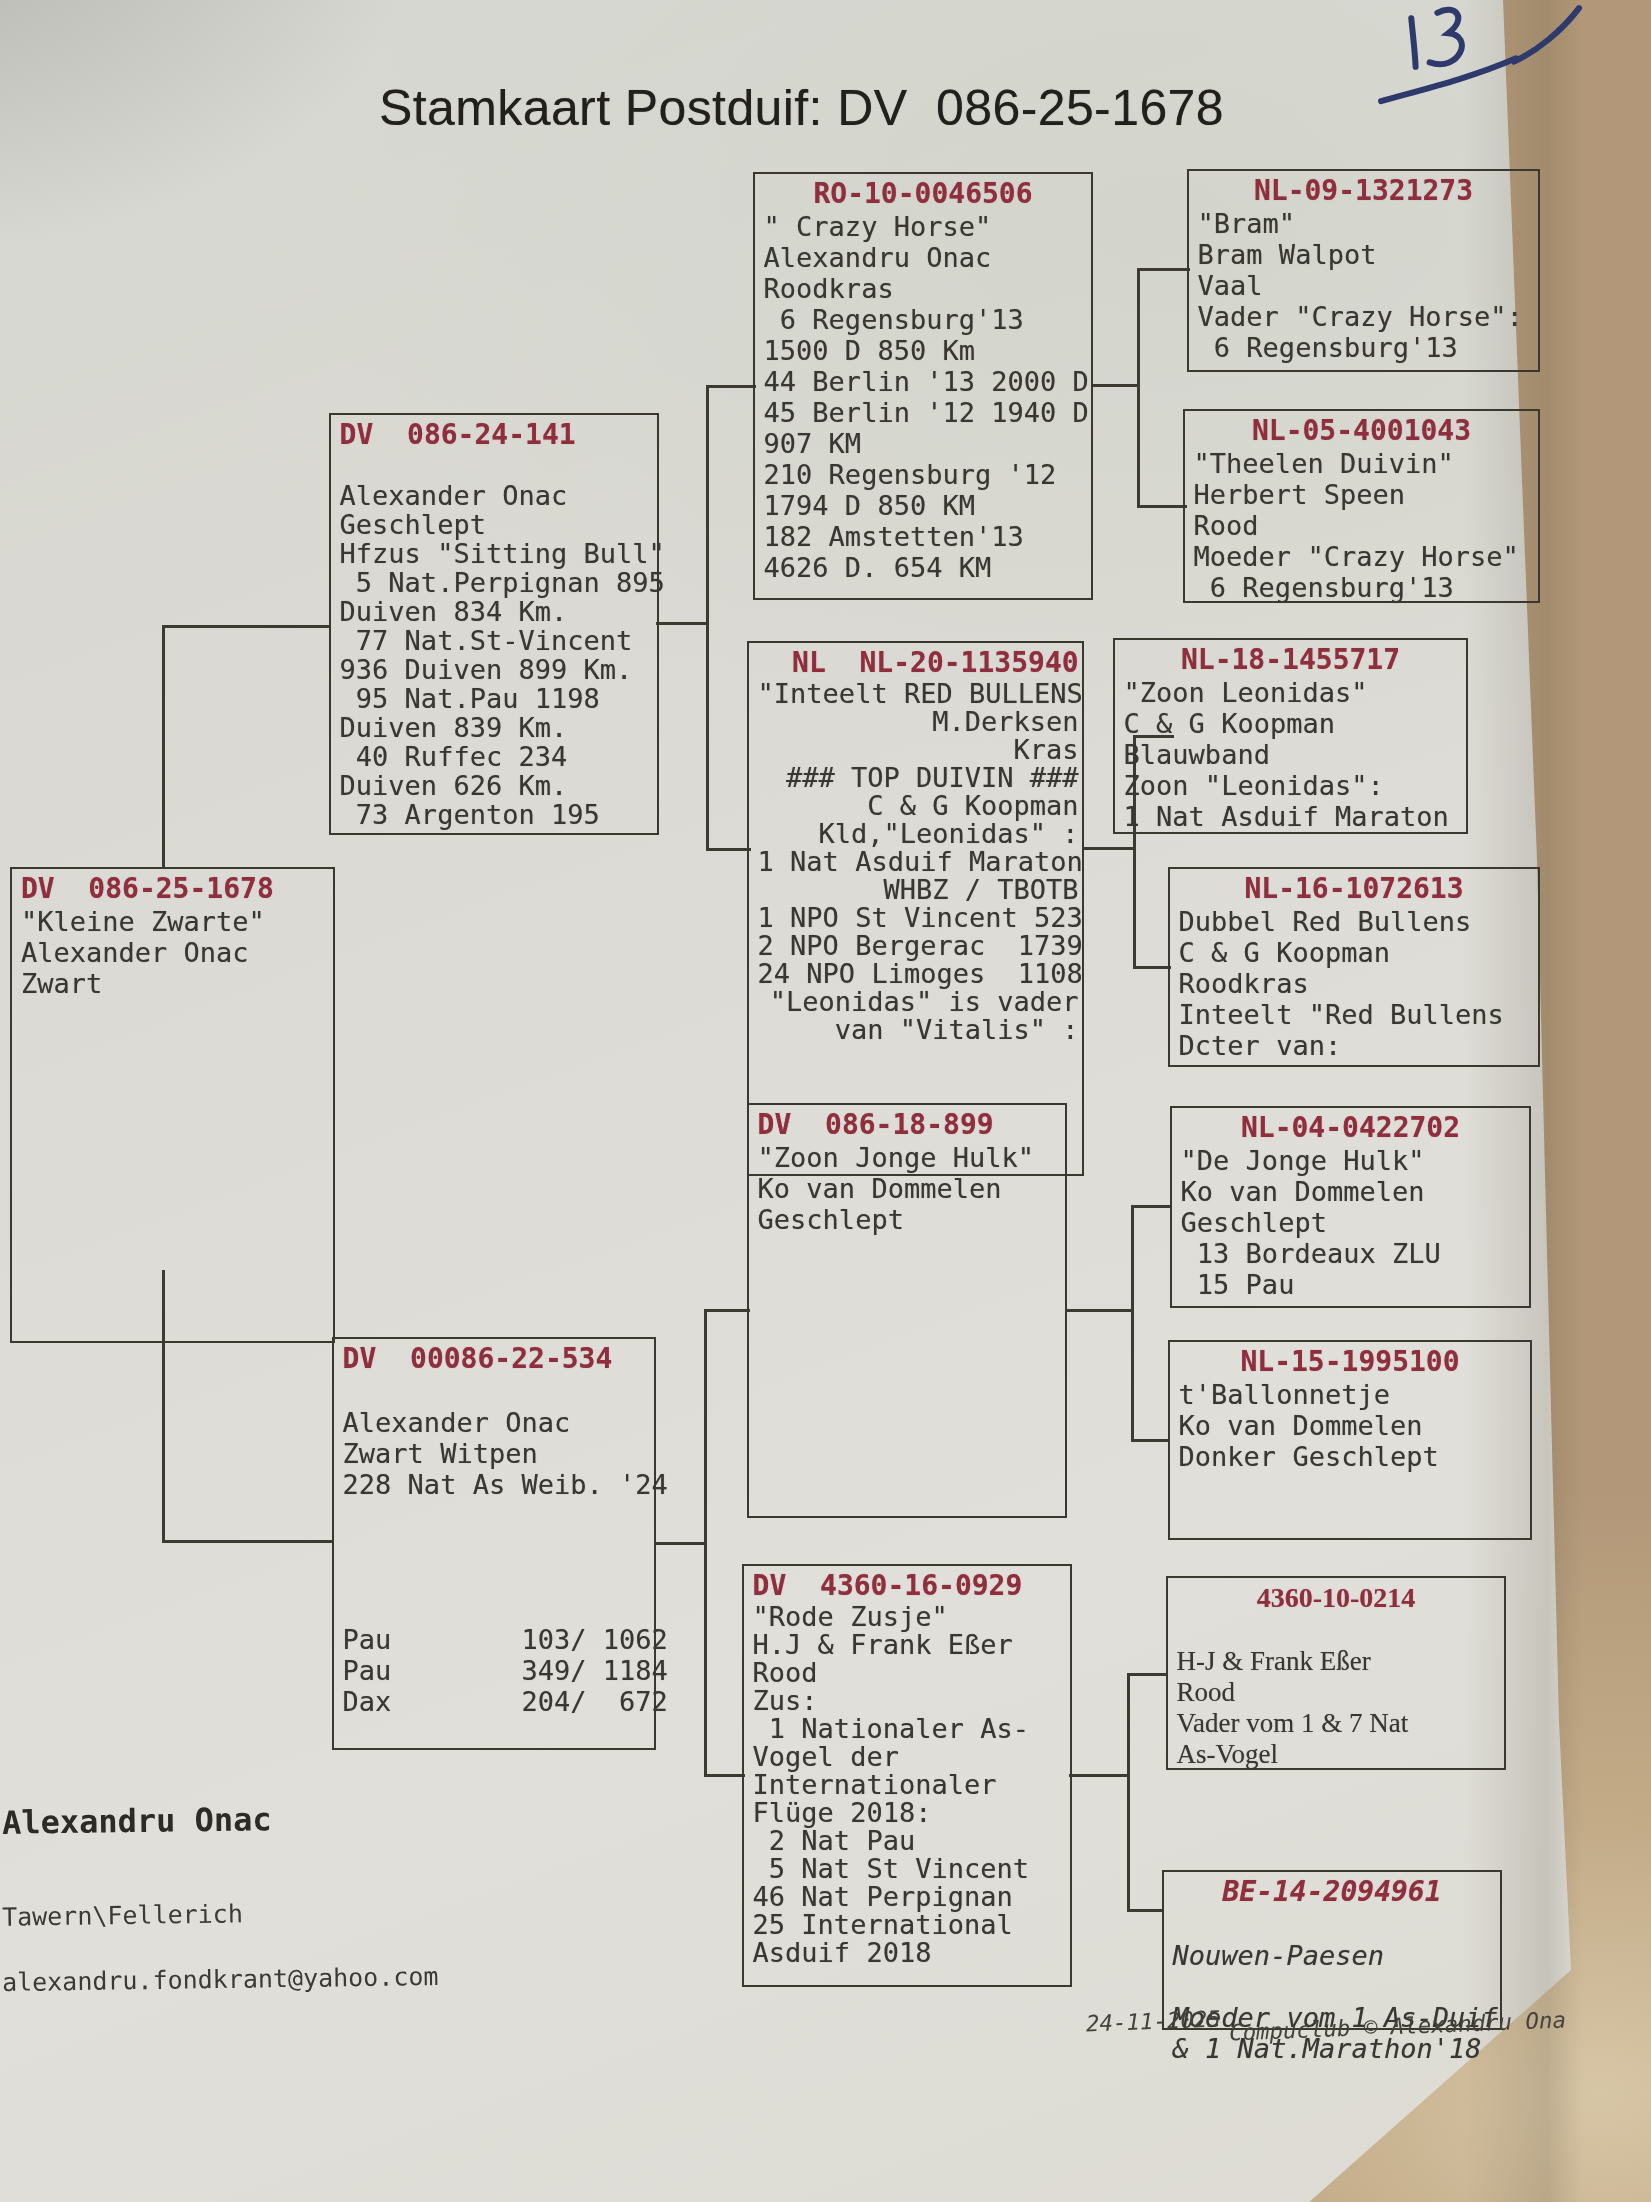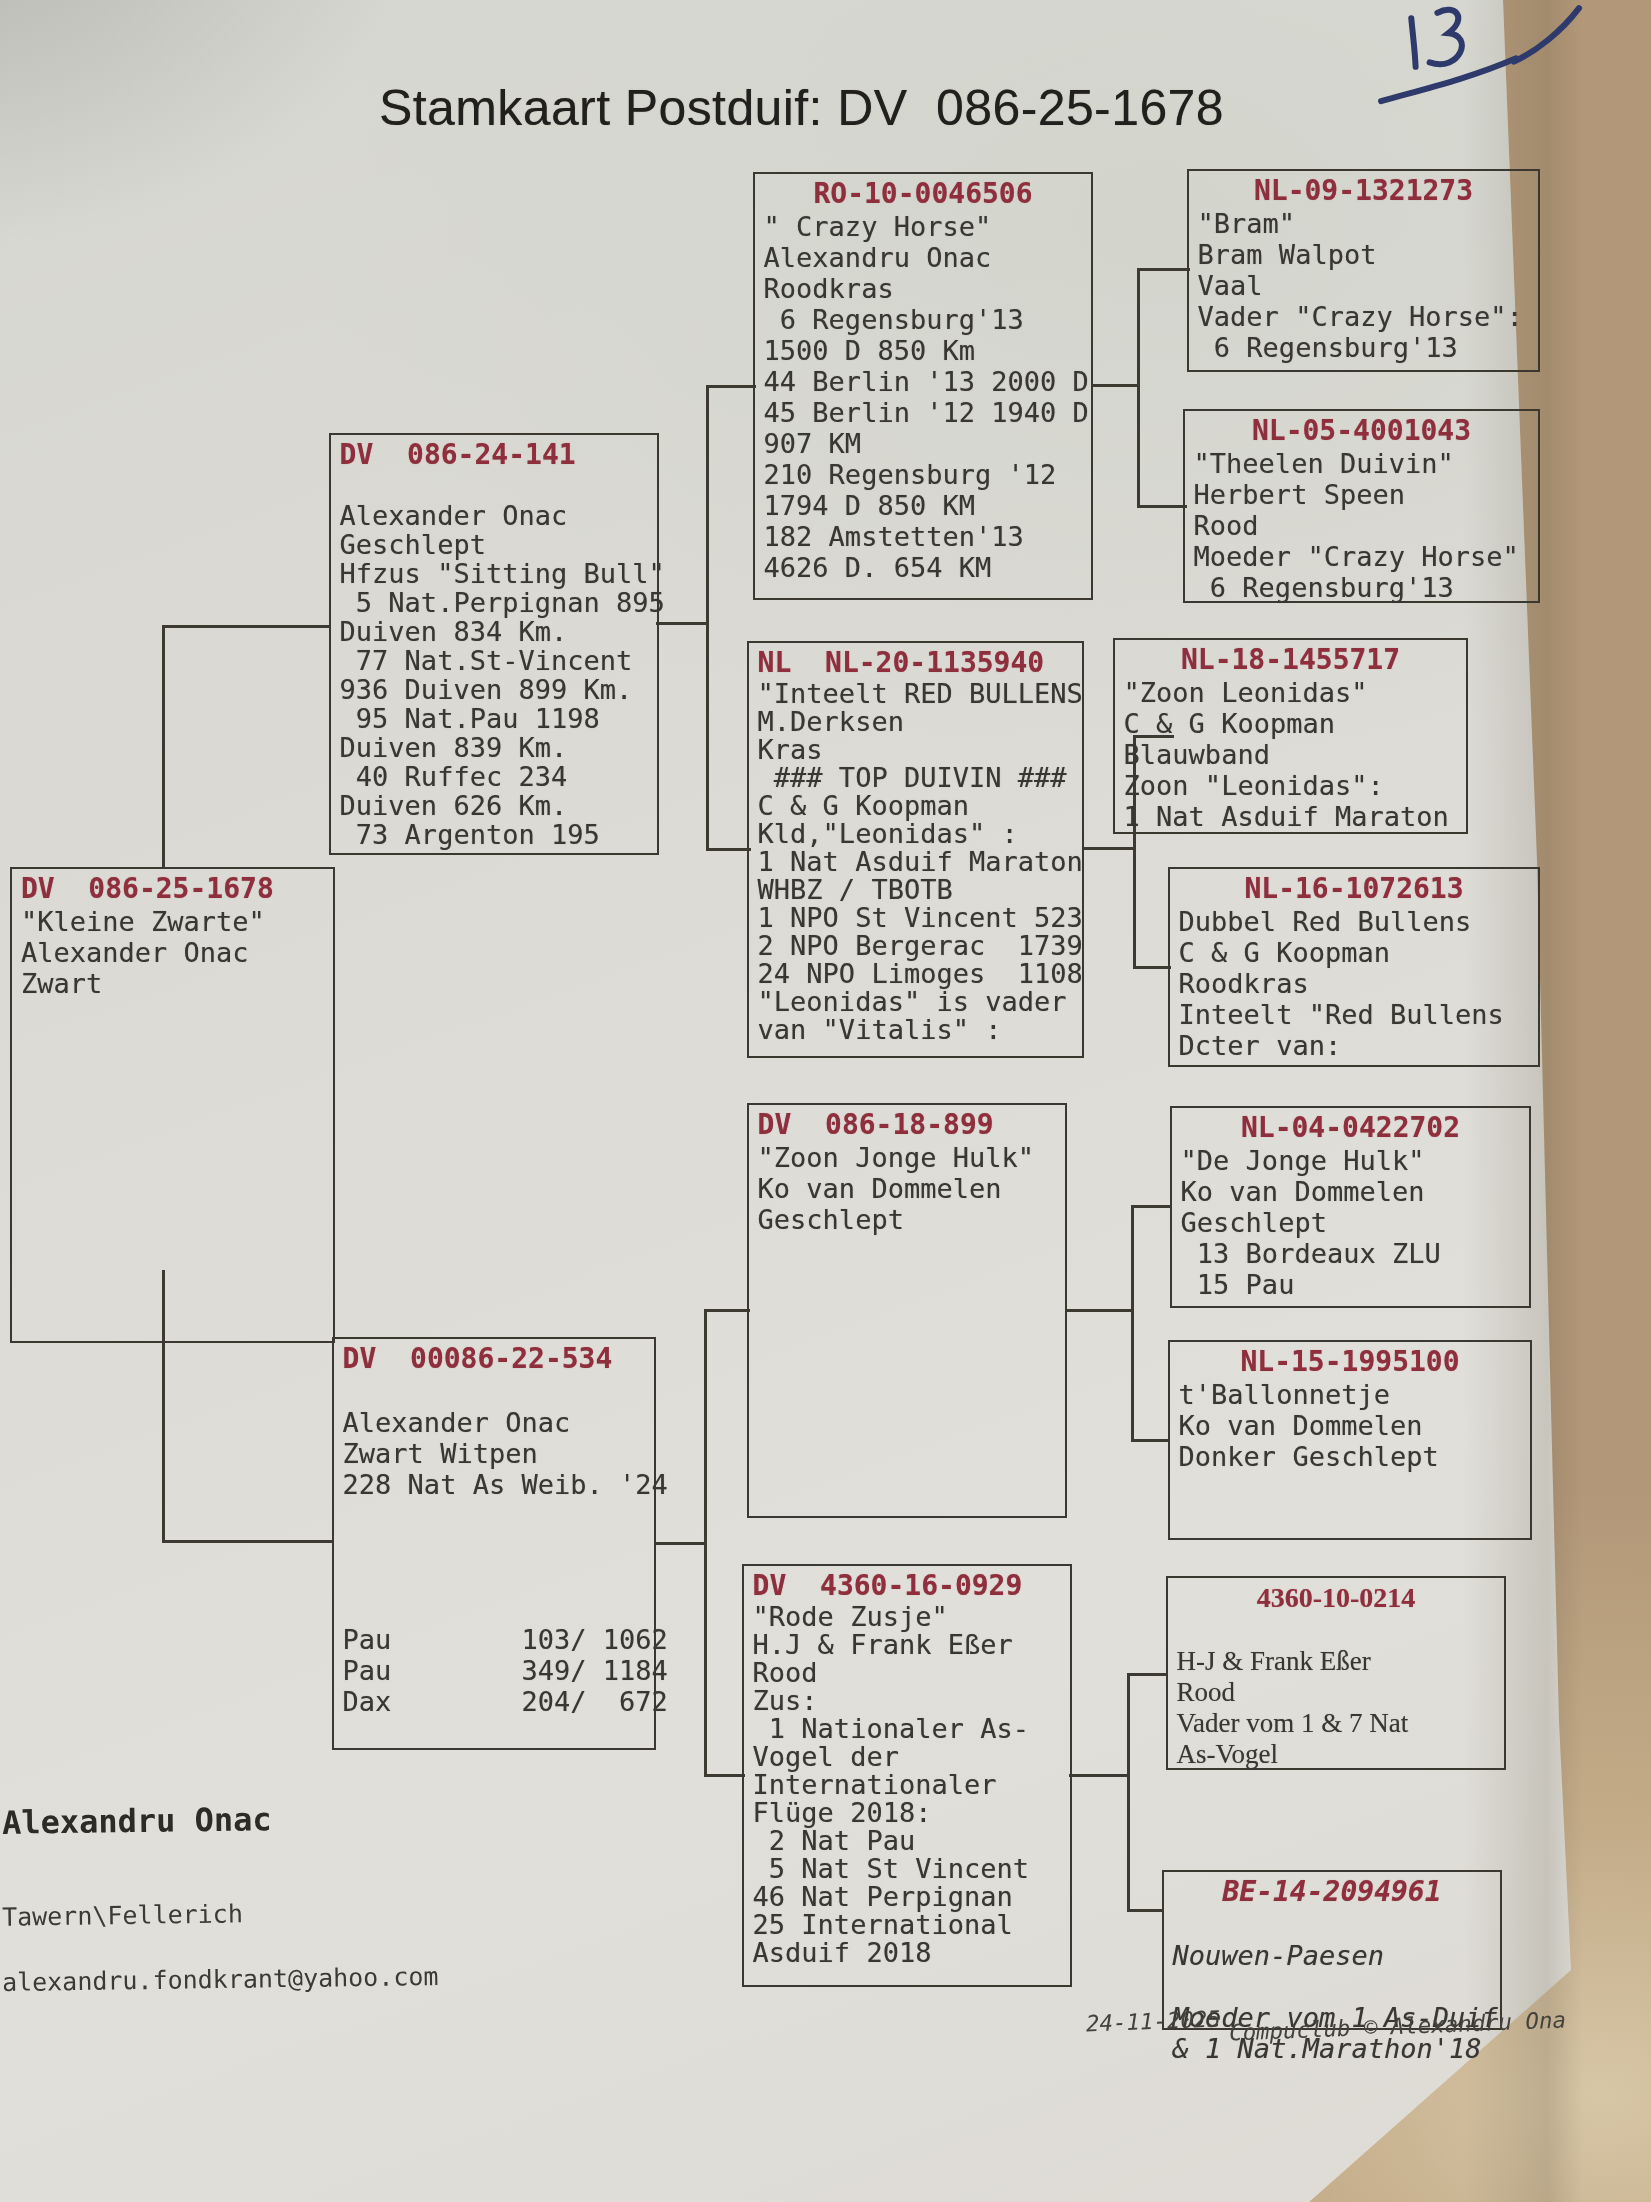--- a/index.html
+++ b/index.html
@@ -114,21 +114,21 @@
   <div class="cl" style="left:1127px;top:1673px;width:41px;height:2.6px;"></div>
   <div class="cl" style="left:1127px;top:1909px;width:37px;height:2.6px;"></div>
 
   <div class="pbox" style="left:10.3px;top:867px;width:325px;height:476px;">
     <div class="ring">DV  086-25-1678</div>
     <div class="btext">"Kleine Zwarte"
 Alexander Onac
 Zwart</div>
   </div>
 
-  <div class="pbox" style="left:329px;top:413px;width:330px;height:422px;margin-top:20px;">
+  <div class="pbox" style="left:329px;top:413px;width:330px;height:422px;">
     <div class="ring">DV  086-24-141</div>
     <div class="btext lh34">
 Alexander Onac
 Geschlept
 Hfzus "Sitting Bull"
  5 Nat.Perpignan 895
 Duiven 834 Km.
  77 Nat.St-Vincent
 936 Duiven 899 Km.
  95 Nat.Pau 1198
@@ -162,21 +162,21 @@
 1500 D 850 Km
 44 Berlin '13 2000 D
 45 Berlin '12 1940 D
 907 KM
 210 Regensburg '12
 1794 D 850 KM
 182 Amstetten'13
 4626 D. 654 KM</div>
   </div>
 
-  <div class="pbox" style="left:747px;top:641px;width:337px;height:417px;">
+  <div class="pbox" style="left:747px;top:641px;width:337px;height:535px;text-align:right;">
     <div class="ring">NL  NL-20-1135940</div>
     <div class="btext lh33">"Inteelt RED BULLENS
 M.Derksen
 Kras
  ### TOP DUIVIN ###
 C &amp; G Koopman
 Kld,"Leonidas" :
 1 Nat Asduif Maraton
 WHBZ / TBOTB
 1 NPO St Vincent 523

